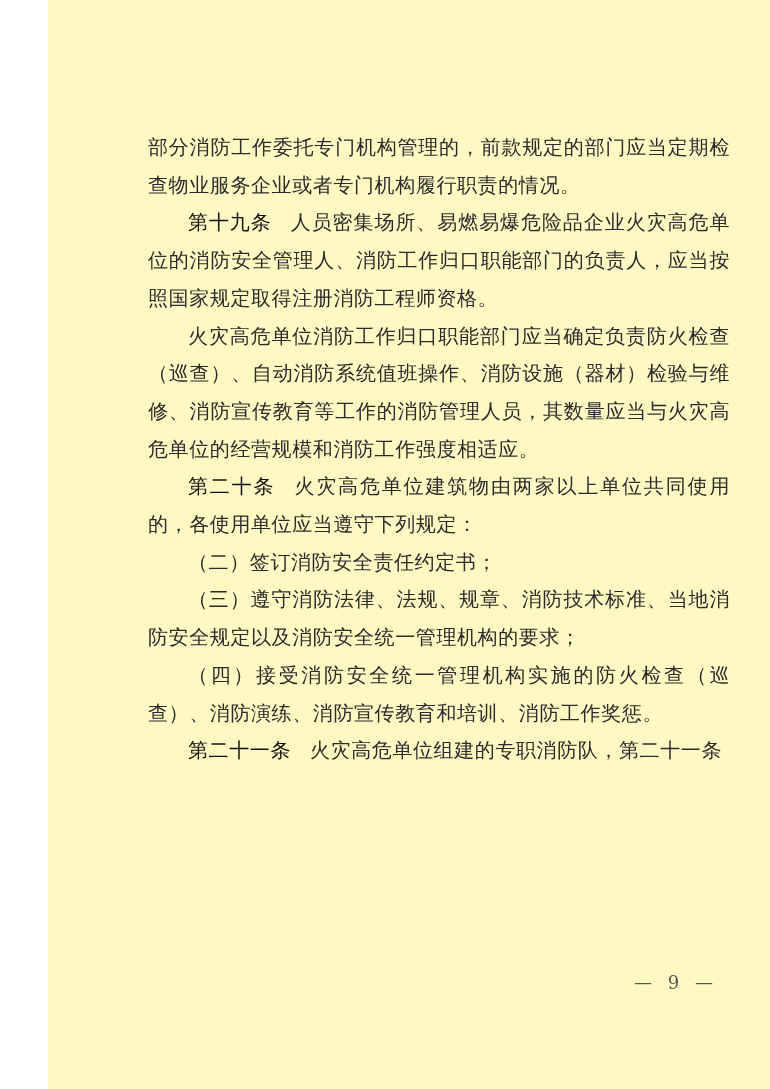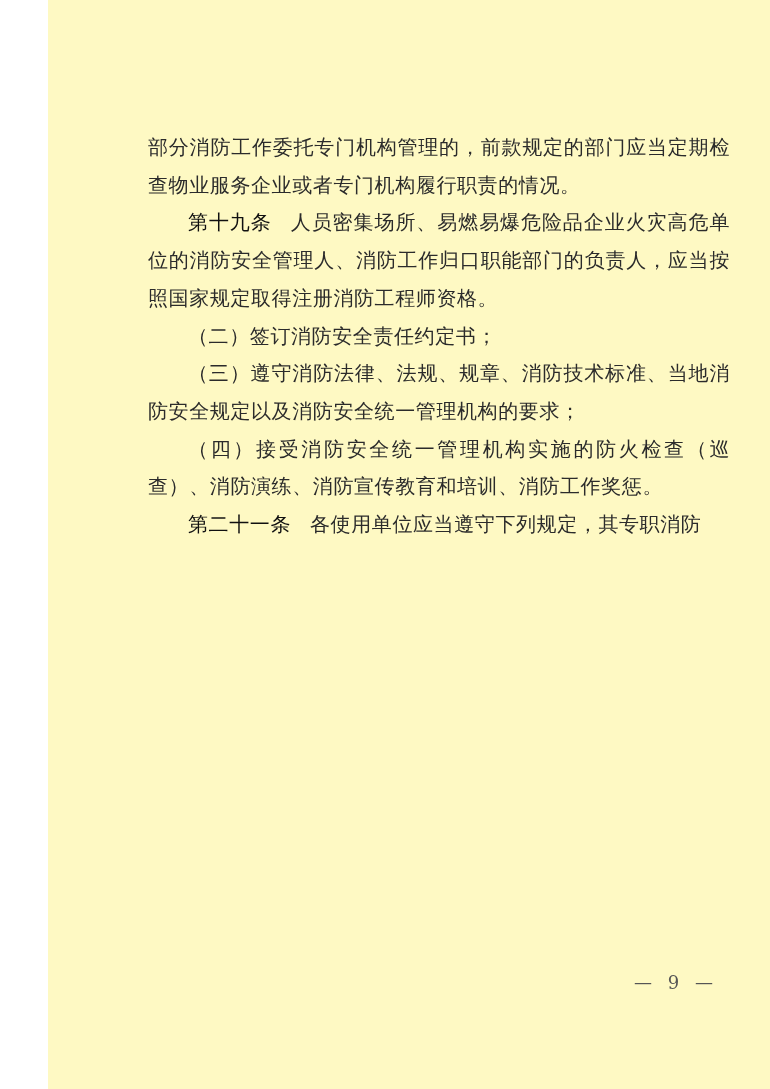--- a/index.html
+++ b/index.html
@@ -57,37 +57,43 @@
   <div class="textblock">
 
     <p>
       <span>部分消防工作委托专门机构管理的，前款规定的部门应当定期检查物业服务企业或者专门机构履行职责的情况。</span>
     </p>
 
     <p class="indent">
       <b class="lead">第十九条</b><span>人员密集场所、易燃易爆危险品企业火灾高危单位的消防安全管理人、消防工作归口职能部门的负责人，应当按照国家规定取得注册消防工程师资格。</span>
     </p>
 
+    <p class="indent">
+      <span>火灾高危单位消防工作归口职能部门应当确定负责防火检查（巡查）、自动消防系统值班操作、消防设施（器材）检验与维修、消防宣传教育等工作的消防管理人员，其数量应当与火灾高危单位的经营规模和消防工作强度相适应。</span>
+    </p>
 
 
+    <p class="indent">
+      <b class="lead">第二十条</b><span>火灾高危单位建筑物由两家以上单位共同使用的，各使用单位应当遵守下列规定：</span>
+    </p>
 
 
     <p class="indent">
       <span>（二）签订消防安全责任约定书；</span>
     </p>
 
     <p class="indent">
       <span>（三）遵守消防法律、法规、规章、消防技术标准、当地消防安全规定以及消防安全统一管理机构的要求；</span>
     </p>
 
     <p class="indent">
       <span>（四）接受消防安全统一管理机构实施的防火检查（巡查）、消防演练、消防宣传教育和培训、消防工作奖惩。</span>
     </p>
 
     <p class="indent">
-      <b class="lead">第二十一条</b><span>各使用单位应当遵守下列规定，其专职消防</span>
+      <b class="lead">第二十一条</b><span>火灾高危单位组建的专职消防队，第二十一条</span>
     </p>
 
   </div>
 
   <div class="pageno">— 9 —</div>
 
 </div>
 
 </body></html>

